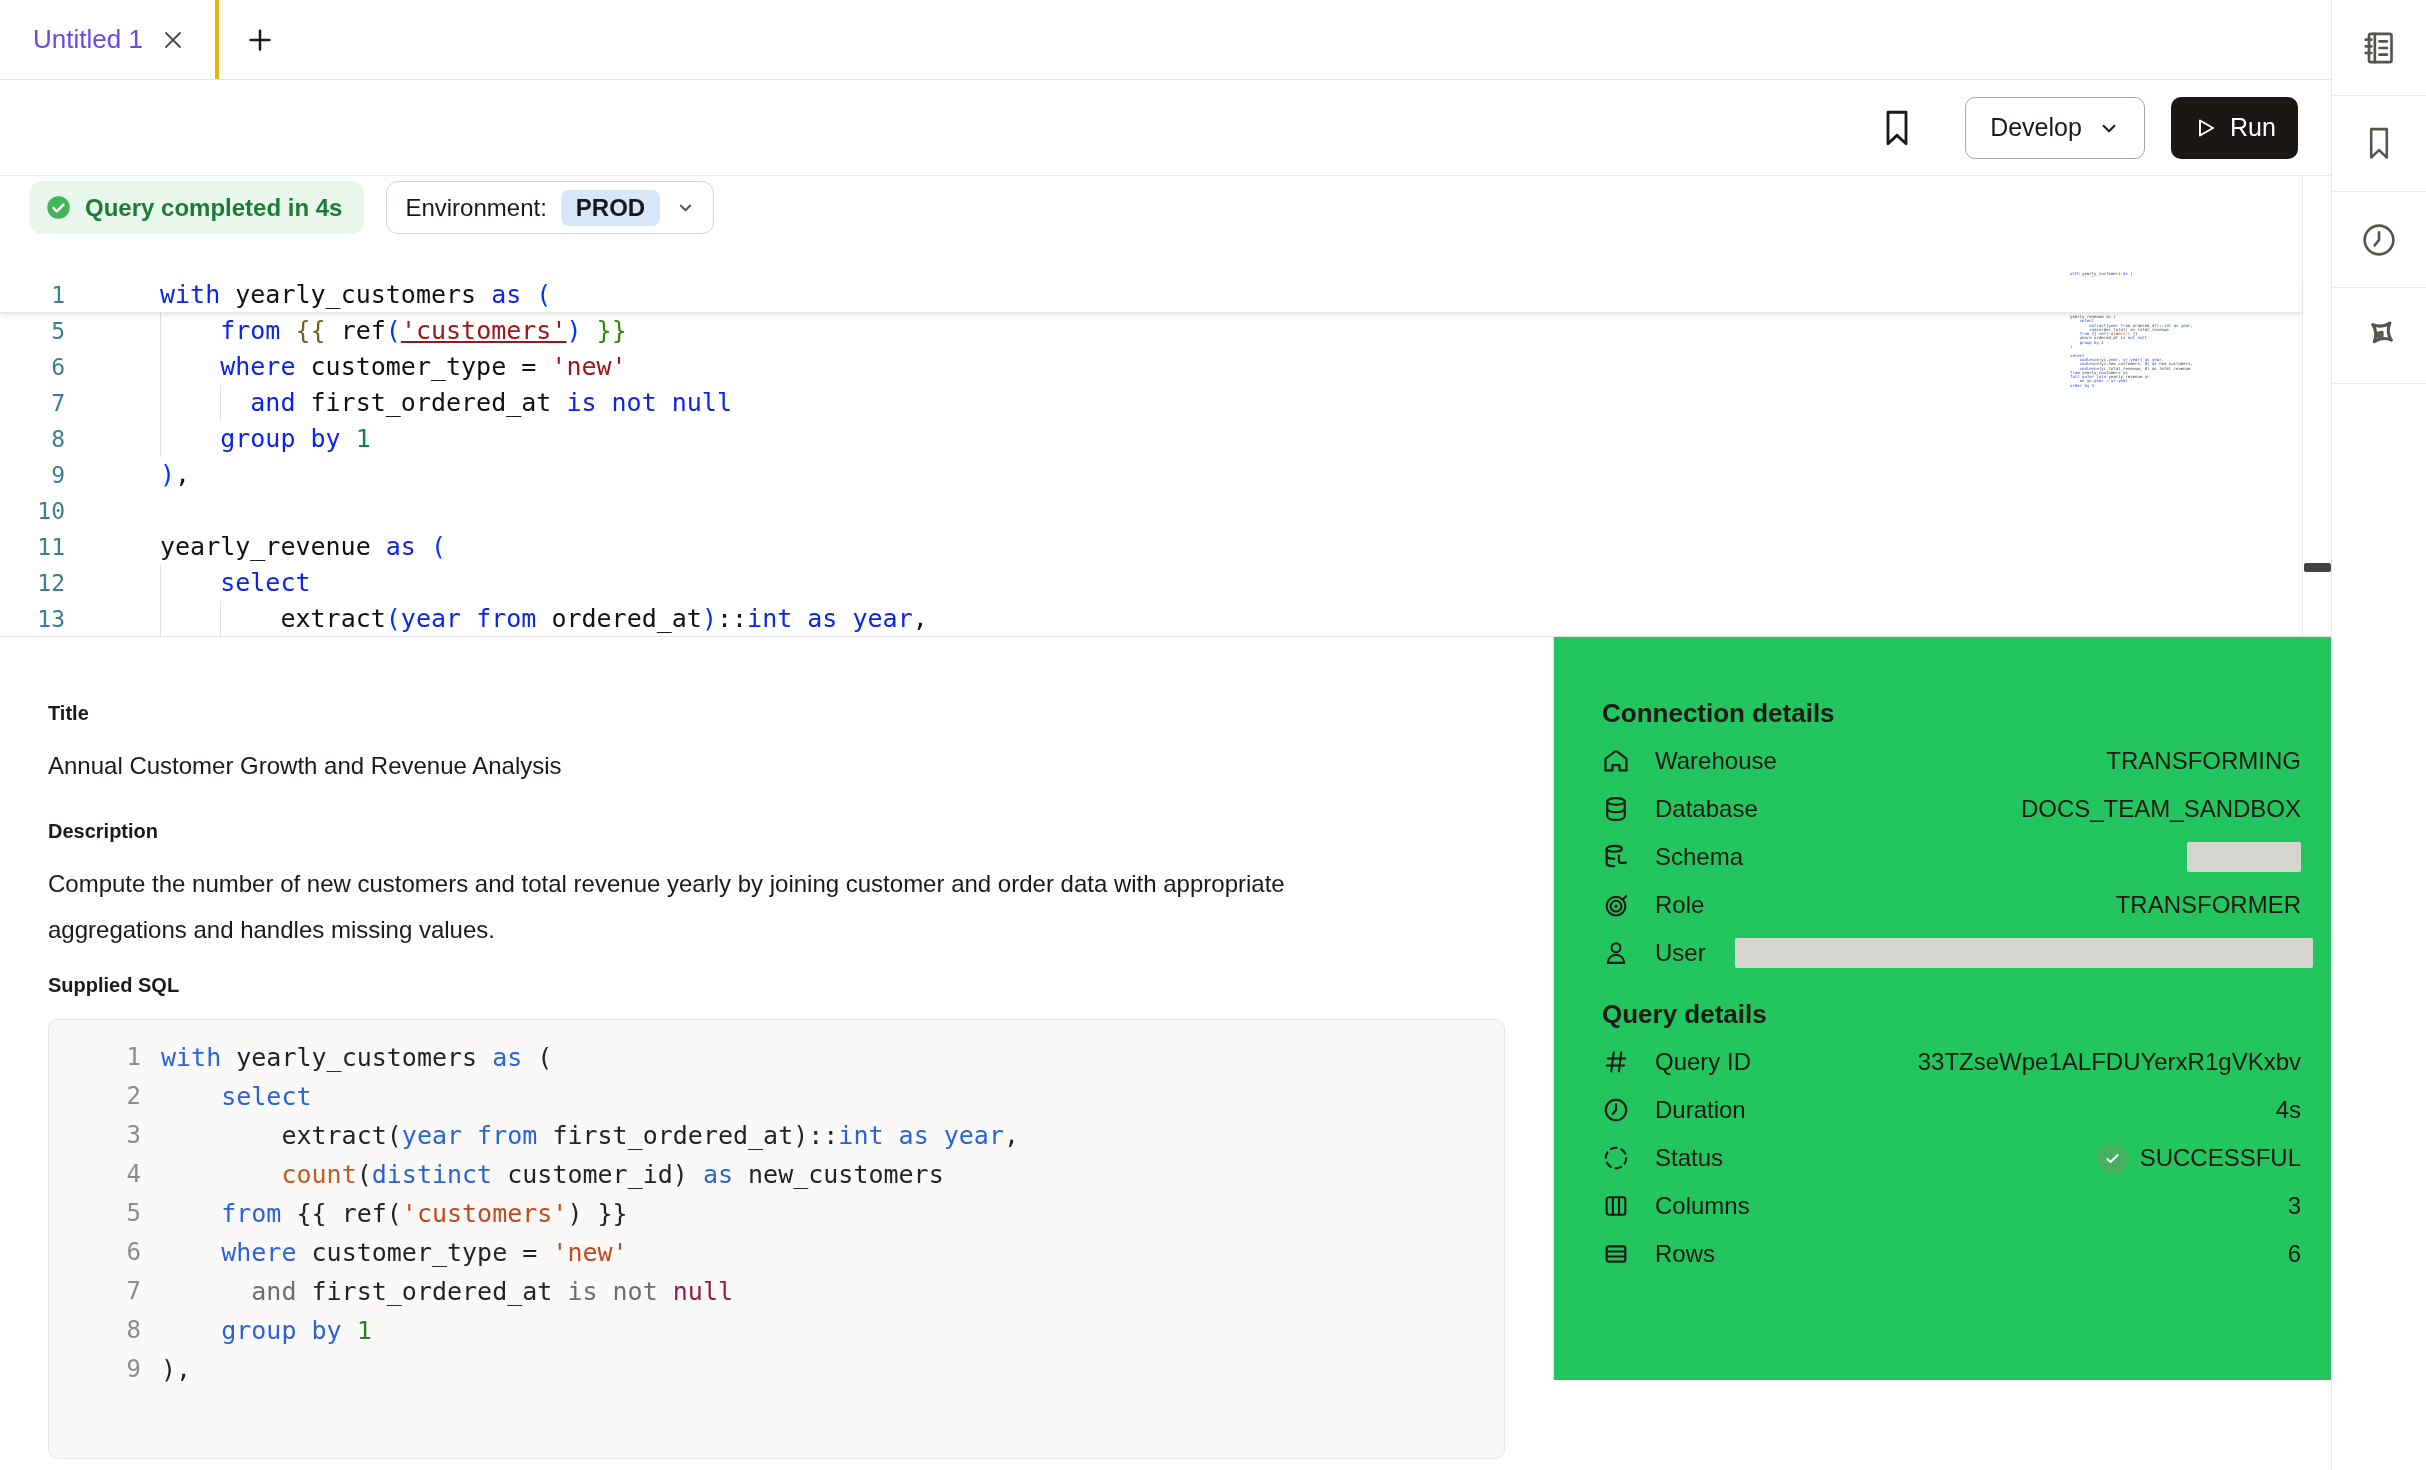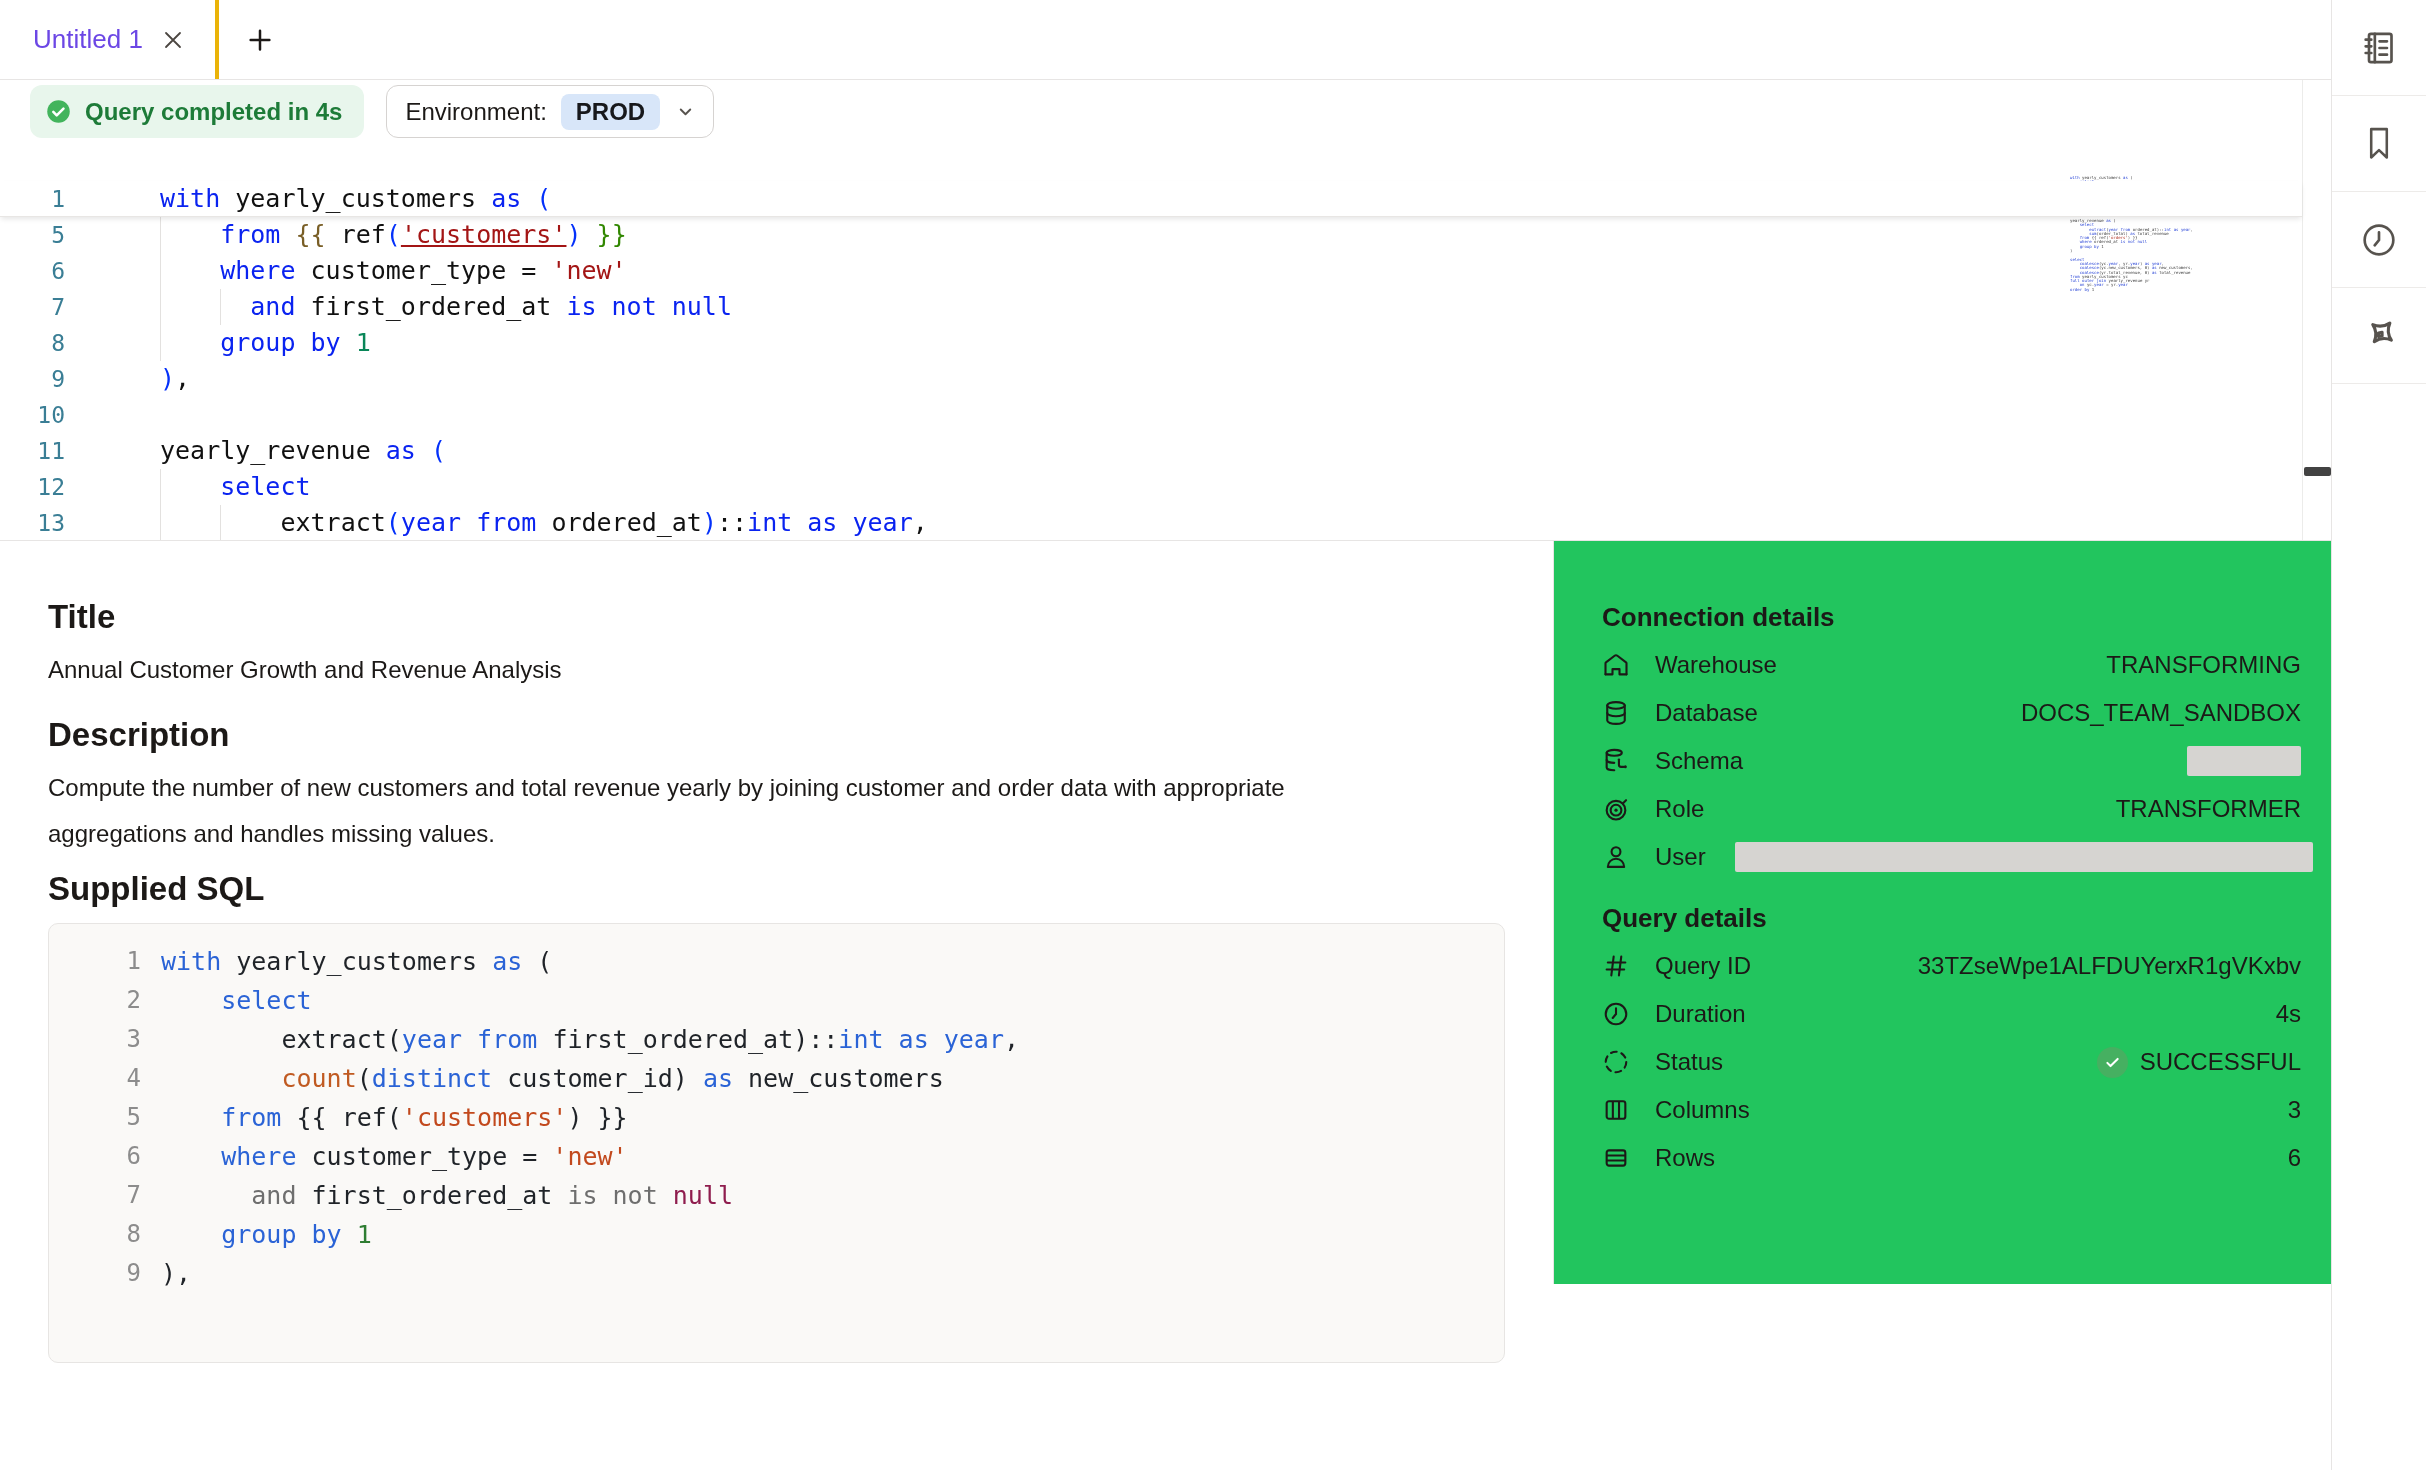--- a/index.html
+++ b/index.html
@@ -57,21 +57,21 @@
   
   .rtabs { height:90px; border-bottom:1px solid #e7e5e4; display:flex; align-items:stretch; padding-left:30px; gap:13px; }
   .rtab { position:relative; display:flex; align-items:center; padding:0 18px; font-size:25px; color:#57534e; cursor:pointer; }
   .rtab.active { color:#1c1917; font-weight:600; }
   .rtab.active::after { content:""; position:absolute; left:0; right:0; bottom:0; height:5px; background:#8a8682; border-radius:3px 3px 0 0; }
 
   
   .content { display:flex; height:743px; }
   .dleft { width:1553px; padding:60px 48px 0 48px; }
   .dright { flex:1; border-left:1px solid #e7e5e4; background:#22c55e; padding:60px 30px 0 48px; }
-  h2.sec { font-size:33px; font-weight:700; line-height:32px; color:#1c1917; }
+  h2.sec { font-size:20px; font-weight:700; line-height:32px; color:#1c1917; }
   .dleft p.val { font-size:24px; line-height:46px; color:#1c1917; margin-top:14px; }
   .dleft p.desc { width:1370px; margin-top:14px; }
   .mt { margin-top:26px; }
   .mt2 { margin-top:16px; }
 
   .sqlbox { margin-top:18px; width:1457px; height:440px; border:1px solid #e7e5e3; border-radius:10px; background:#faf9f7; padding-top:18px; overflow:hidden; }
   .bl { position:relative; height:39px; font-family:"DejaVu Sans Mono",monospace; font-size:25px; line-height:39px; }
   .bl .ln { position:absolute; left:28px; width:64px; text-align:right; color:#8c8c8c; font-size:24px; }
   .bl .ct { position:absolute; left:112px; white-space:pre; color:#1f2328; }
   .b-k { color:#2a63d6; } .b-p { color:#1f2328; } .b-f { color:#c05a21; }
@@ -106,20 +106,43 @@
       </div>
       <button class="newtab">
         <span class="icon">
           <svg width="30" height="30" viewBox="0 0 24 24" fill="none" stroke="#1c1917" stroke-width="2" stroke-linecap="round">
               <path d="M12 4.5v15M4.5 12h15"></path>
             </svg>
         </span>
       </button>
     </div>
 
+    <div class="toolbar">
+      <span class="icon bookmark">
+        <svg width="36" height="44" viewBox="0 0 24 28" fill="none" stroke="#1c1917" stroke-width="1.9" stroke-linejoin="round">
+            <path d="M6 3.5h12v21l-6-5.6-6 5.6z"></path>
+          </svg>
+      </span>
+      <button class="btn develop">
+        <span>Develop</span>
+        <span class="icon">
+          <svg width="22" height="22" viewBox="0 0 24 24" fill="none" stroke="#1c1917" stroke-width="2.2" stroke-linecap="round" stroke-linejoin="round">
+              <path d="M6 9.5l6 6 6-6"></path>
+            </svg>
+        </span>
+      </button>
+      <button class="btn run">
+        <span class="icon">
+          <svg width="24" height="24" viewBox="0 0 24 24" fill="none" stroke="#fff" stroke-width="2" stroke-linejoin="round">
+              <path d="M7 4.5l13 7.5-13 7.5z"></path>
+            </svg>
+        </span>
+        <span>Run</span>
+      </button>
+    </div>
 
     <div class="editor">
       <div class="statusrow">
         <div class="pill">
           <span class="icon">
             <svg width="27" height="27" viewBox="0 0 24 24">
                 <circle cx="12" cy="12" r="10" fill="#42b45c"></circle>
                 <path d="M7.4 12.4l3 3 6-6" fill="none" stroke="#fff" stroke-width="2.3" stroke-linecap="round" stroke-linejoin="round"></path>
               </svg>
           </span>

